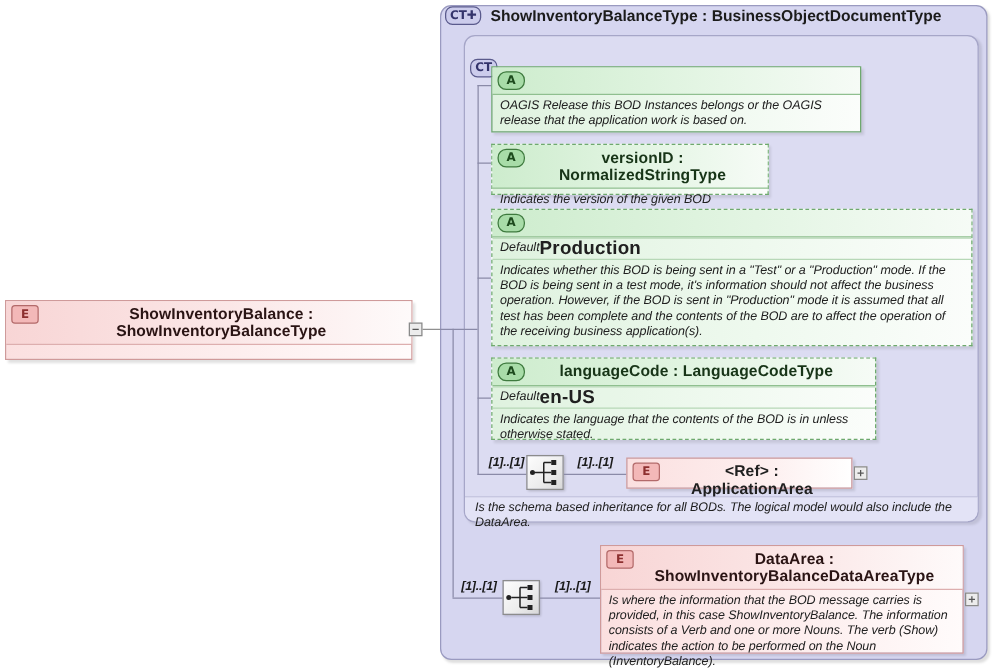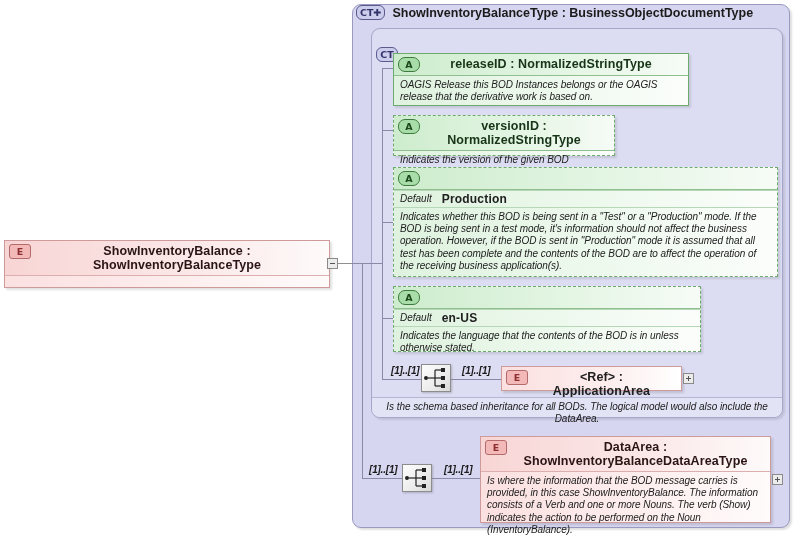--- a/index.html
+++ b/index.html
@@ -42,27 +42,26 @@
   }
   .doc {
     font-style: italic;
     font-size: 10px;
     line-height: 12.2px;
     padding: 3px 6px 4px 6px;
     letter-spacing: -.05px;
   }
   .defrow {
     display: flex;
-    gap: 10px;
     font-size: 10px;
     padding: 2px 6px 2px 6px;
     line-height: 12px;
   }
   .defrow .dlabel { font-style: italic; }
-  .defrow .dval { font-weight: bold; font-size: 12px; letter-spacing: .2px;}
+  .defrow .dval { font-weight: bold; font-size: 15px; letter-spacing: .2px;}
 
   
   .badge {
     display: inline-block;
     box-sizing: border-box;
     min-width: 22px;
     height: 15px;
     line-height: 13px;
     text-align: center;
     font-size: 9.5px;
@@ -244,23 +243,22 @@
 
   <div class="ln h" style="left:382px; top:68px; width:11px;"></div>
   <div class="ln h" style="left:382px; top:130px; width:11px;"></div>
   <div class="ln h" style="left:382px; top:222px; width:11px;"></div>
   <div class="ln h" style="left:382px; top:318px; width:11px;"></div>
   <div class="ln h" style="left:382px; top:379px; width:10px;"></div>
 
   <div class="node attr" style="left:393px; top:53px; width:296px; height:53px;">
     <div class="node-title">
       <span class="badge badge-a">A</span>
-      <span class="tt">releaseID : NormalizedStringType</span>
-    </div>
-    <div class="doc">OAGIS Release this BOD Instances belongs or the OAGIS release that the derivative work is based on.</div>
+    </div>
+    <div class="doc">OAGIS Release this BOD Instances belongs or the OAGIS release that the application work is based on.</div>
   </div>
 
   <div class="node attr optional" style="left:393px; top:115px; width:222px; height:41px;">
     <div class="node-title">
       <span class="badge badge-a">A</span>
       <span class="tt">versionID : NormalizedStringType</span>
     </div>
     <div class="doc">Indicates the version of the given BOD defintion.</div>
   </div>
 
@@ -271,20 +269,21 @@
     <div class="defrow sep">
       <span class="dlabel">Default</span>
       <span class="dval">Production</span>
     </div>
     <div class="doc sep">Indicates whether this BOD is being sent in a "Test" or a "Production" mode. If the BOD is being sent in a test mode, it's information should not affect the business operation. However, if the BOD is sent in "Production" mode it is assumed that all test has been complete and the contents of the BOD are to affect the operation of the receiving business application(s).</div>
   </div>
 
   <div class="node attr optional" style="left:393px; top:286px; width:308px; height:66px;">
     <div class="node-title">
       <span class="badge badge-a">A</span>
+      <span class="tt">languageCode : LanguageCodeType</span>
     </div>
     <div class="defrow sep">
       <span class="dlabel">Default</span>
       <span class="dval">en-US</span>
     </div>
     <div class="doc sep">Indicates the language that the contents of the BOD is in unless otherwise stated.</div>
   </div>
 
   <div class="card" style="left:391px; top:365px;">[1]..[1]</div>
   <div class="ln h" style="left:392px; top:379px; width:29px;"></div>
@@ -308,21 +307,21 @@
 
   <div class="node refbox" style="left:501px; top:366px; width:181px; height:25px;">
     <div class="node-title" style="padding-top:3px;">
       <span class="badge badge-e">E</span>
       <span class="tt">&lt;Ref&gt; : ApplicationArea</span>
     </div>
   </div>
   <div class="expander plus" style="left:683px; top:373px;"></div>
 
   <div class="node ct-doc" style="left:372px; top:397px; width:410px; height:20px; border-radius:0 0 8px 8px;">
-    <div class="doc" style="padding:3px 8px;text-align:center;">Is the schema based inheritance for all BODs. The logical model would also include the DataArea.</div>
+    <div class="doc" style="padding:3px 8px;">Is the schema based inheritance for all BODs. The logical model would also include the DataArea.</div>
   </div>
 
   <div class="ln v" style="left:362px; top:263px; height:215px;"></div>
   <div class="ln h" style="left:362px; top:478px; width:40px;"></div>
   <div class="card" style="left:369px; top:464px;">[1]..[1]</div>
 
   <div class="compositor" style="left:402px; top:464px;">
     <svg width="28" height="26" viewBox="0 0 28 26" aria-hidden="true">
       <circle cx="4" cy="13" r="2" fill="#222"></circle>
       <line x1="6" y1="13" x2="13" y2="13" stroke="#222" stroke-width="1.2"></line>

